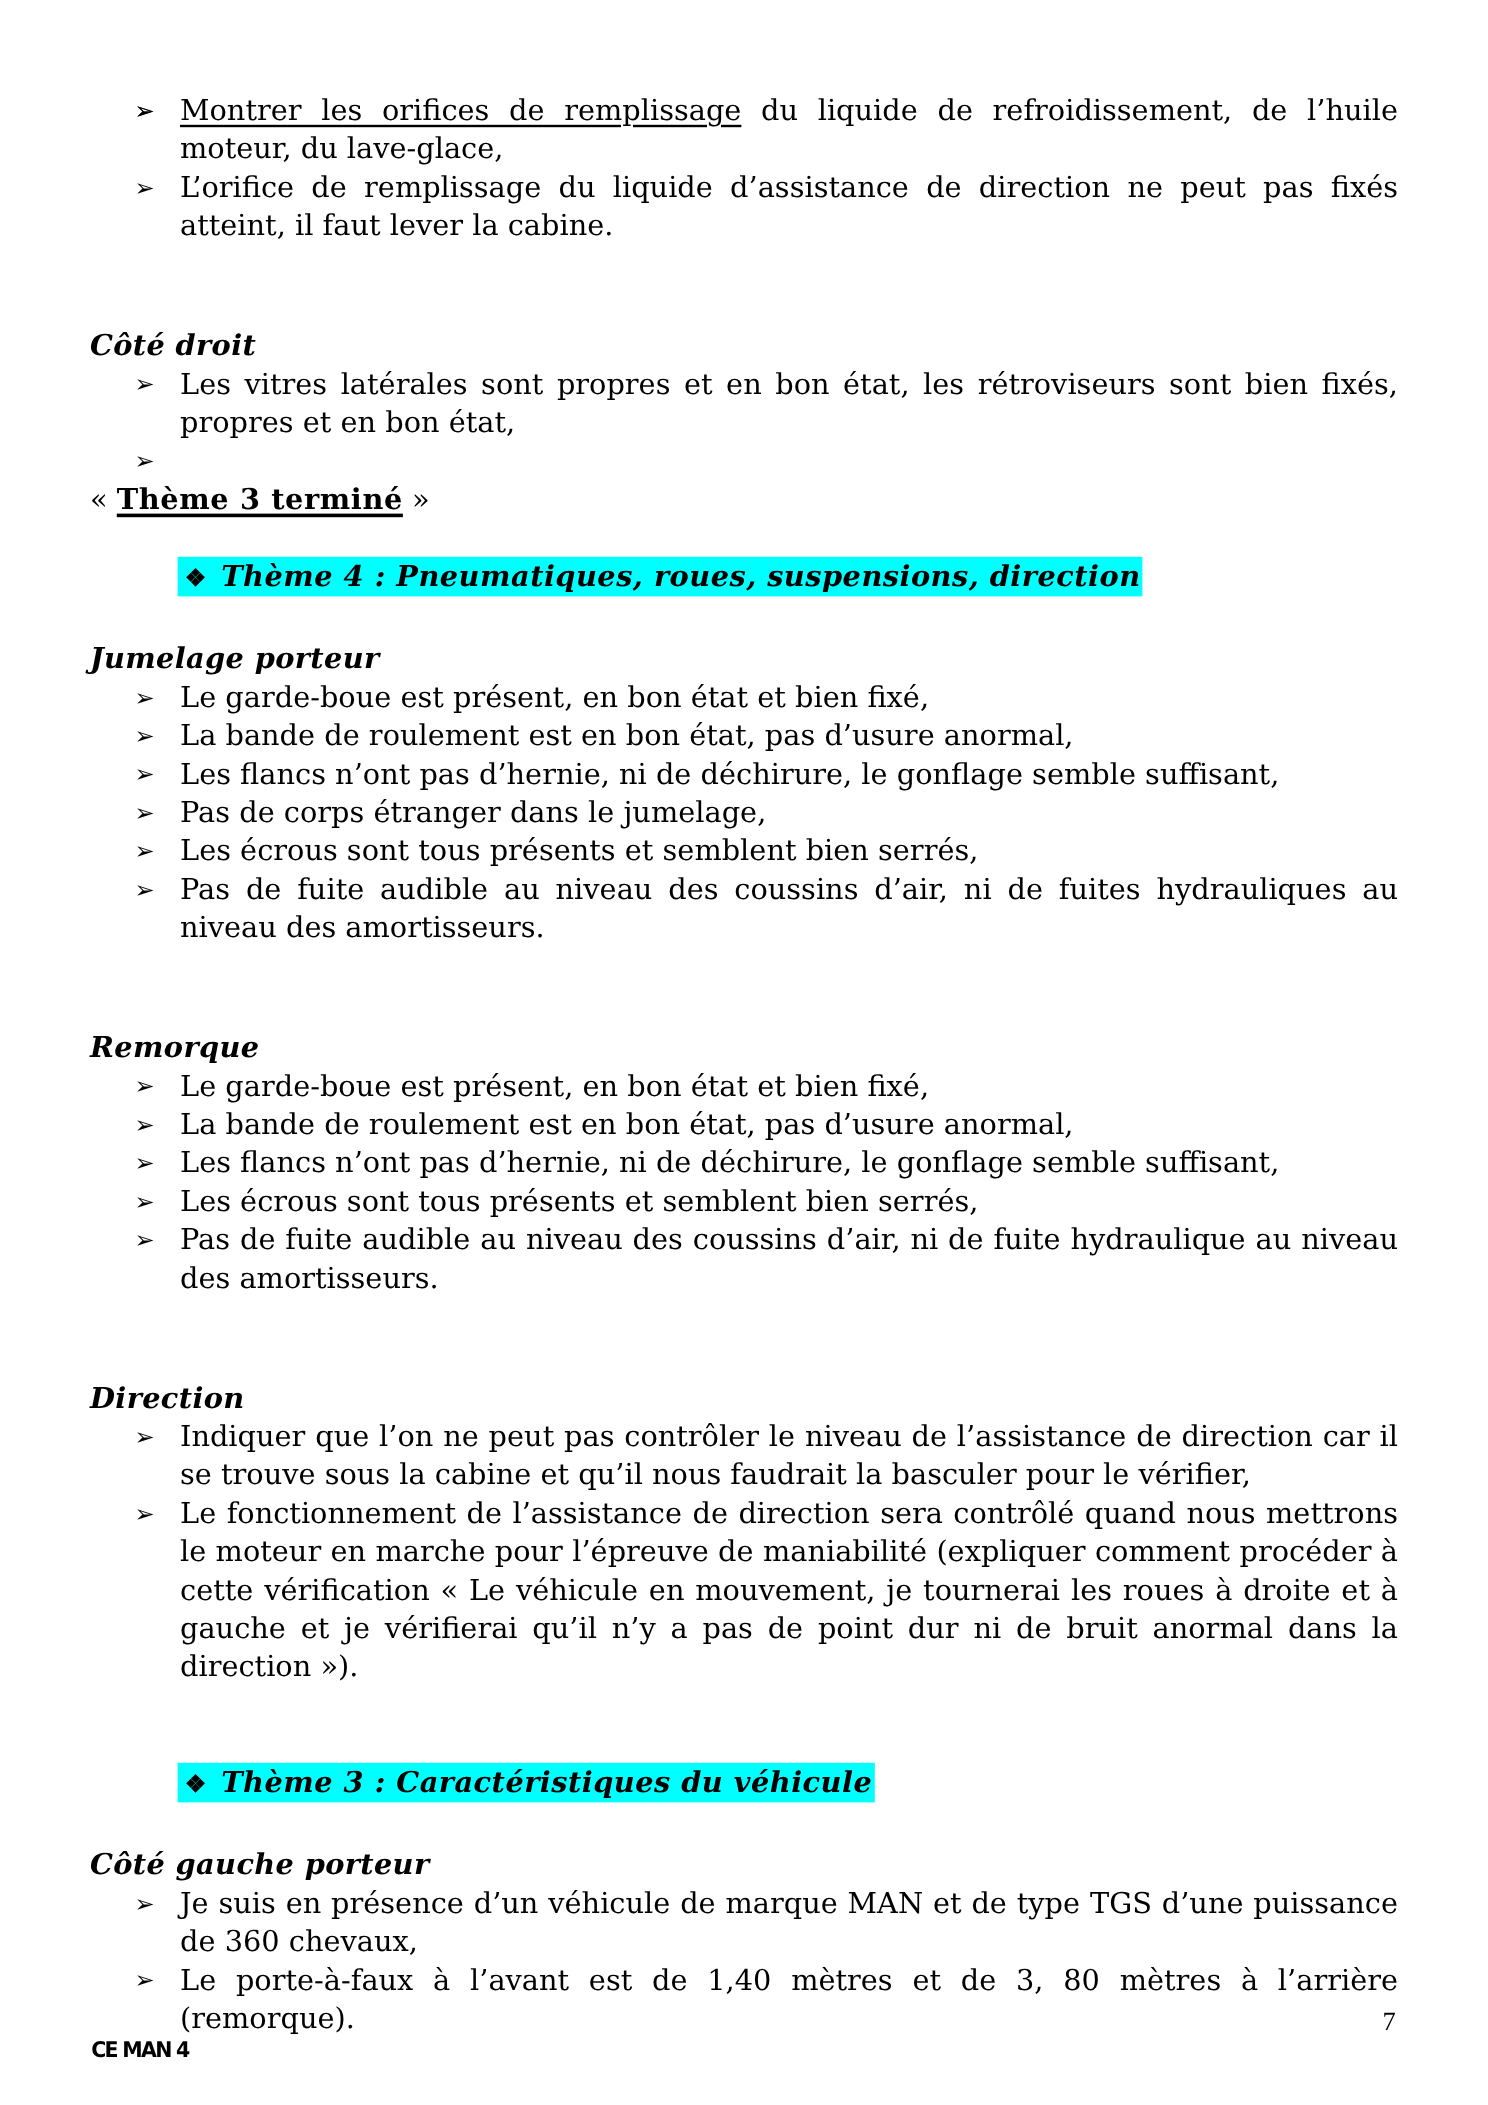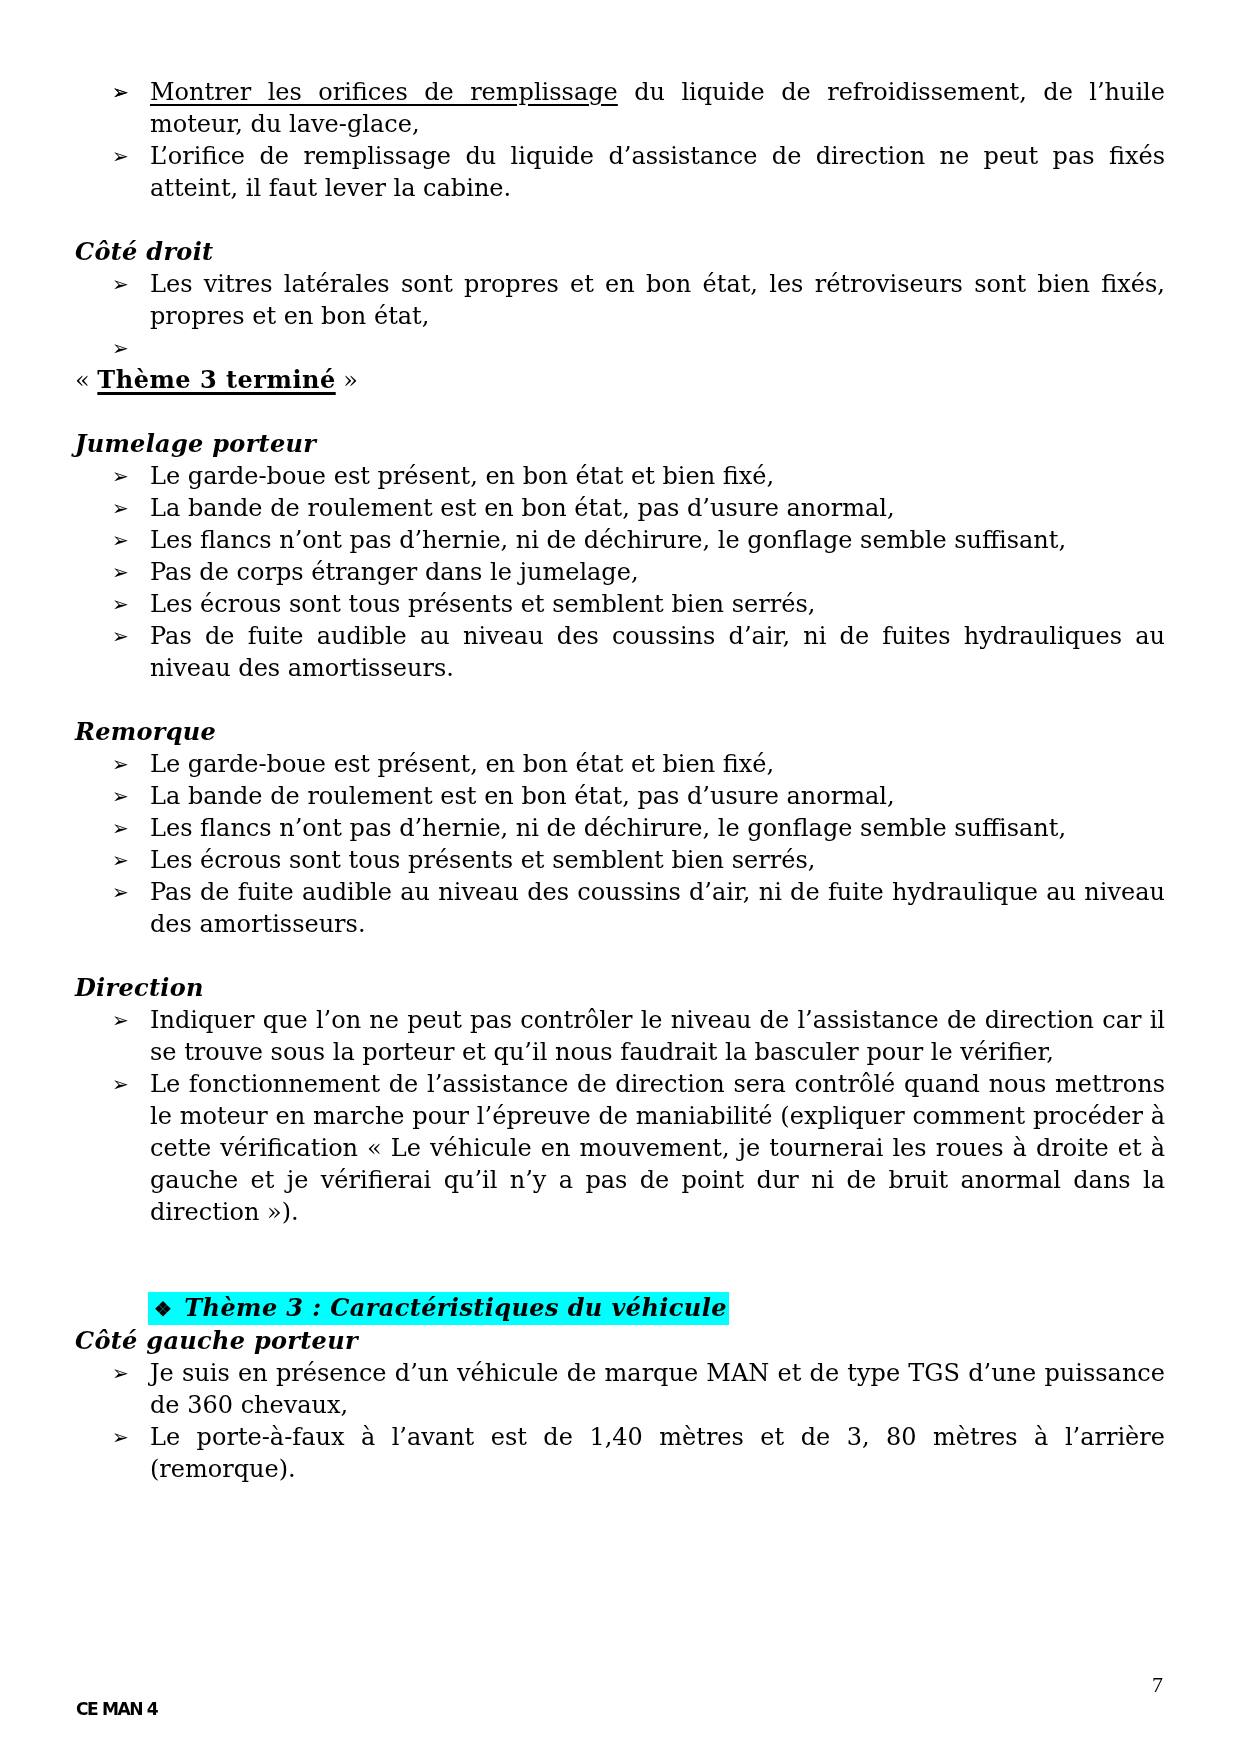--- a/index.html
+++ b/index.html
@@ -29,20 +29,21 @@
   }
   .spacer {
     height: 32px;
   }
   .section-heading {
     font-weight: bold;
     font-style: italic;
     font-size: 24px;
     line-height: 32px;
     letter-spacing: 0.3px;
+    margin-top: 36px;
   }
   ul.arrow-list {
     list-style: none;
     margin: 0;
     padding: 0 0 0 75px;
   }
   ul.arrow-list li {
     position: relative;
     font-size: 24px;
     line-height: 32px;
@@ -143,20 +144,25 @@
     <div class="spacer"></div>
 
     <div class="theme-done">
       <span>«</span>
       <span class="label">Thème 3 terminé</span>
       <span>»</span>
     </div>
 
     <div class="spacer"></div>
 
+    <div class="theme-title-row">
+      <span class="theme-title">
+        <span class="diamond">❖</span><span>Thème 4 : Pneumatiques, roues, suspensions, direction</span>
+      </span>
+    </div>
 
     <div class="section-heading">Jumelage porteur</div>
     <ul class="arrow-list">
       <li><span class="bullet">➢</span><span>Le garde-boue est présent, en bon état et bien fixé,</span></li>
       <li><span class="bullet">➢</span><span>La bande de roulement est en bon état, pas d’usure anormal,</span></li>
       <li><span class="bullet">➢</span><span>Les flancs n’ont pas d’hernie, ni de déchirure, le gonflage semble suffisant,</span></li>
       <li><span class="bullet">➢</span><span>Pas de corps étranger dans le jumelage,</span></li>
       <li><span class="bullet">➢</span><span>Les écrous sont tous présents et semblent bien serrés,</span></li>
       <li><span class="bullet">➢</span><span>Pas de fuite audible au niveau des coussins d’air, ni de fuites hydrauliques au niveau des amortisseurs.</span></li>
     </ul>
@@ -169,21 +175,21 @@
       <li><span class="bullet">➢</span><span>La bande de roulement est en bon état, pas d’usure anormal,</span></li>
       <li><span class="bullet">➢</span><span>Les flancs n’ont pas d’hernie, ni de déchirure, le gonflage semble suffisant,</span></li>
       <li><span class="bullet">➢</span><span>Les écrous sont tous présents et semblent bien serrés,</span></li>
       <li><span class="bullet">➢</span><span>Pas de fuite audible au niveau des coussins d’air, ni de fuite hydraulique au niveau des amortisseurs.</span></li>
     </ul>
 
     <div class="spacer"></div>
 
     <div class="section-heading">Direction</div>
     <ul class="arrow-list">
-      <li><span class="bullet">➢</span><span>Indiquer que l’on ne peut pas contrôler le niveau de l’assistance de direction car il se trouve sous la porteur et qu’il nous faudrait la basculer pour le vérifier,</span></li>
+      <li><span class="bullet">➢</span><span>Indiquer que l’on ne peut pas contrôler le niveau de l’assistance de direction car il se trouve sous la cabine et qu’il nous faudrait la basculer pour le vérifier,</span></li>
       <li><span class="bullet">➢</span><span>Le fonctionnement de l’assistance de direction sera contrôlé quand nous mettrons le moteur en marche pour l’épreuve de maniabilité (expliquer comment procéder à cette vérification « Le véhicule en mouvement, je tournerai les roues à droite et à gauche et je vérifierai qu’il n’y a pas de point dur ni de bruit anormal dans la direction »).</span></li>
     </ul>
 
     <div class="spacer"></div>
 
 
     <div class="spacer"></div>
 
     <div class="theme-title-row">
       <span class="theme-title">

